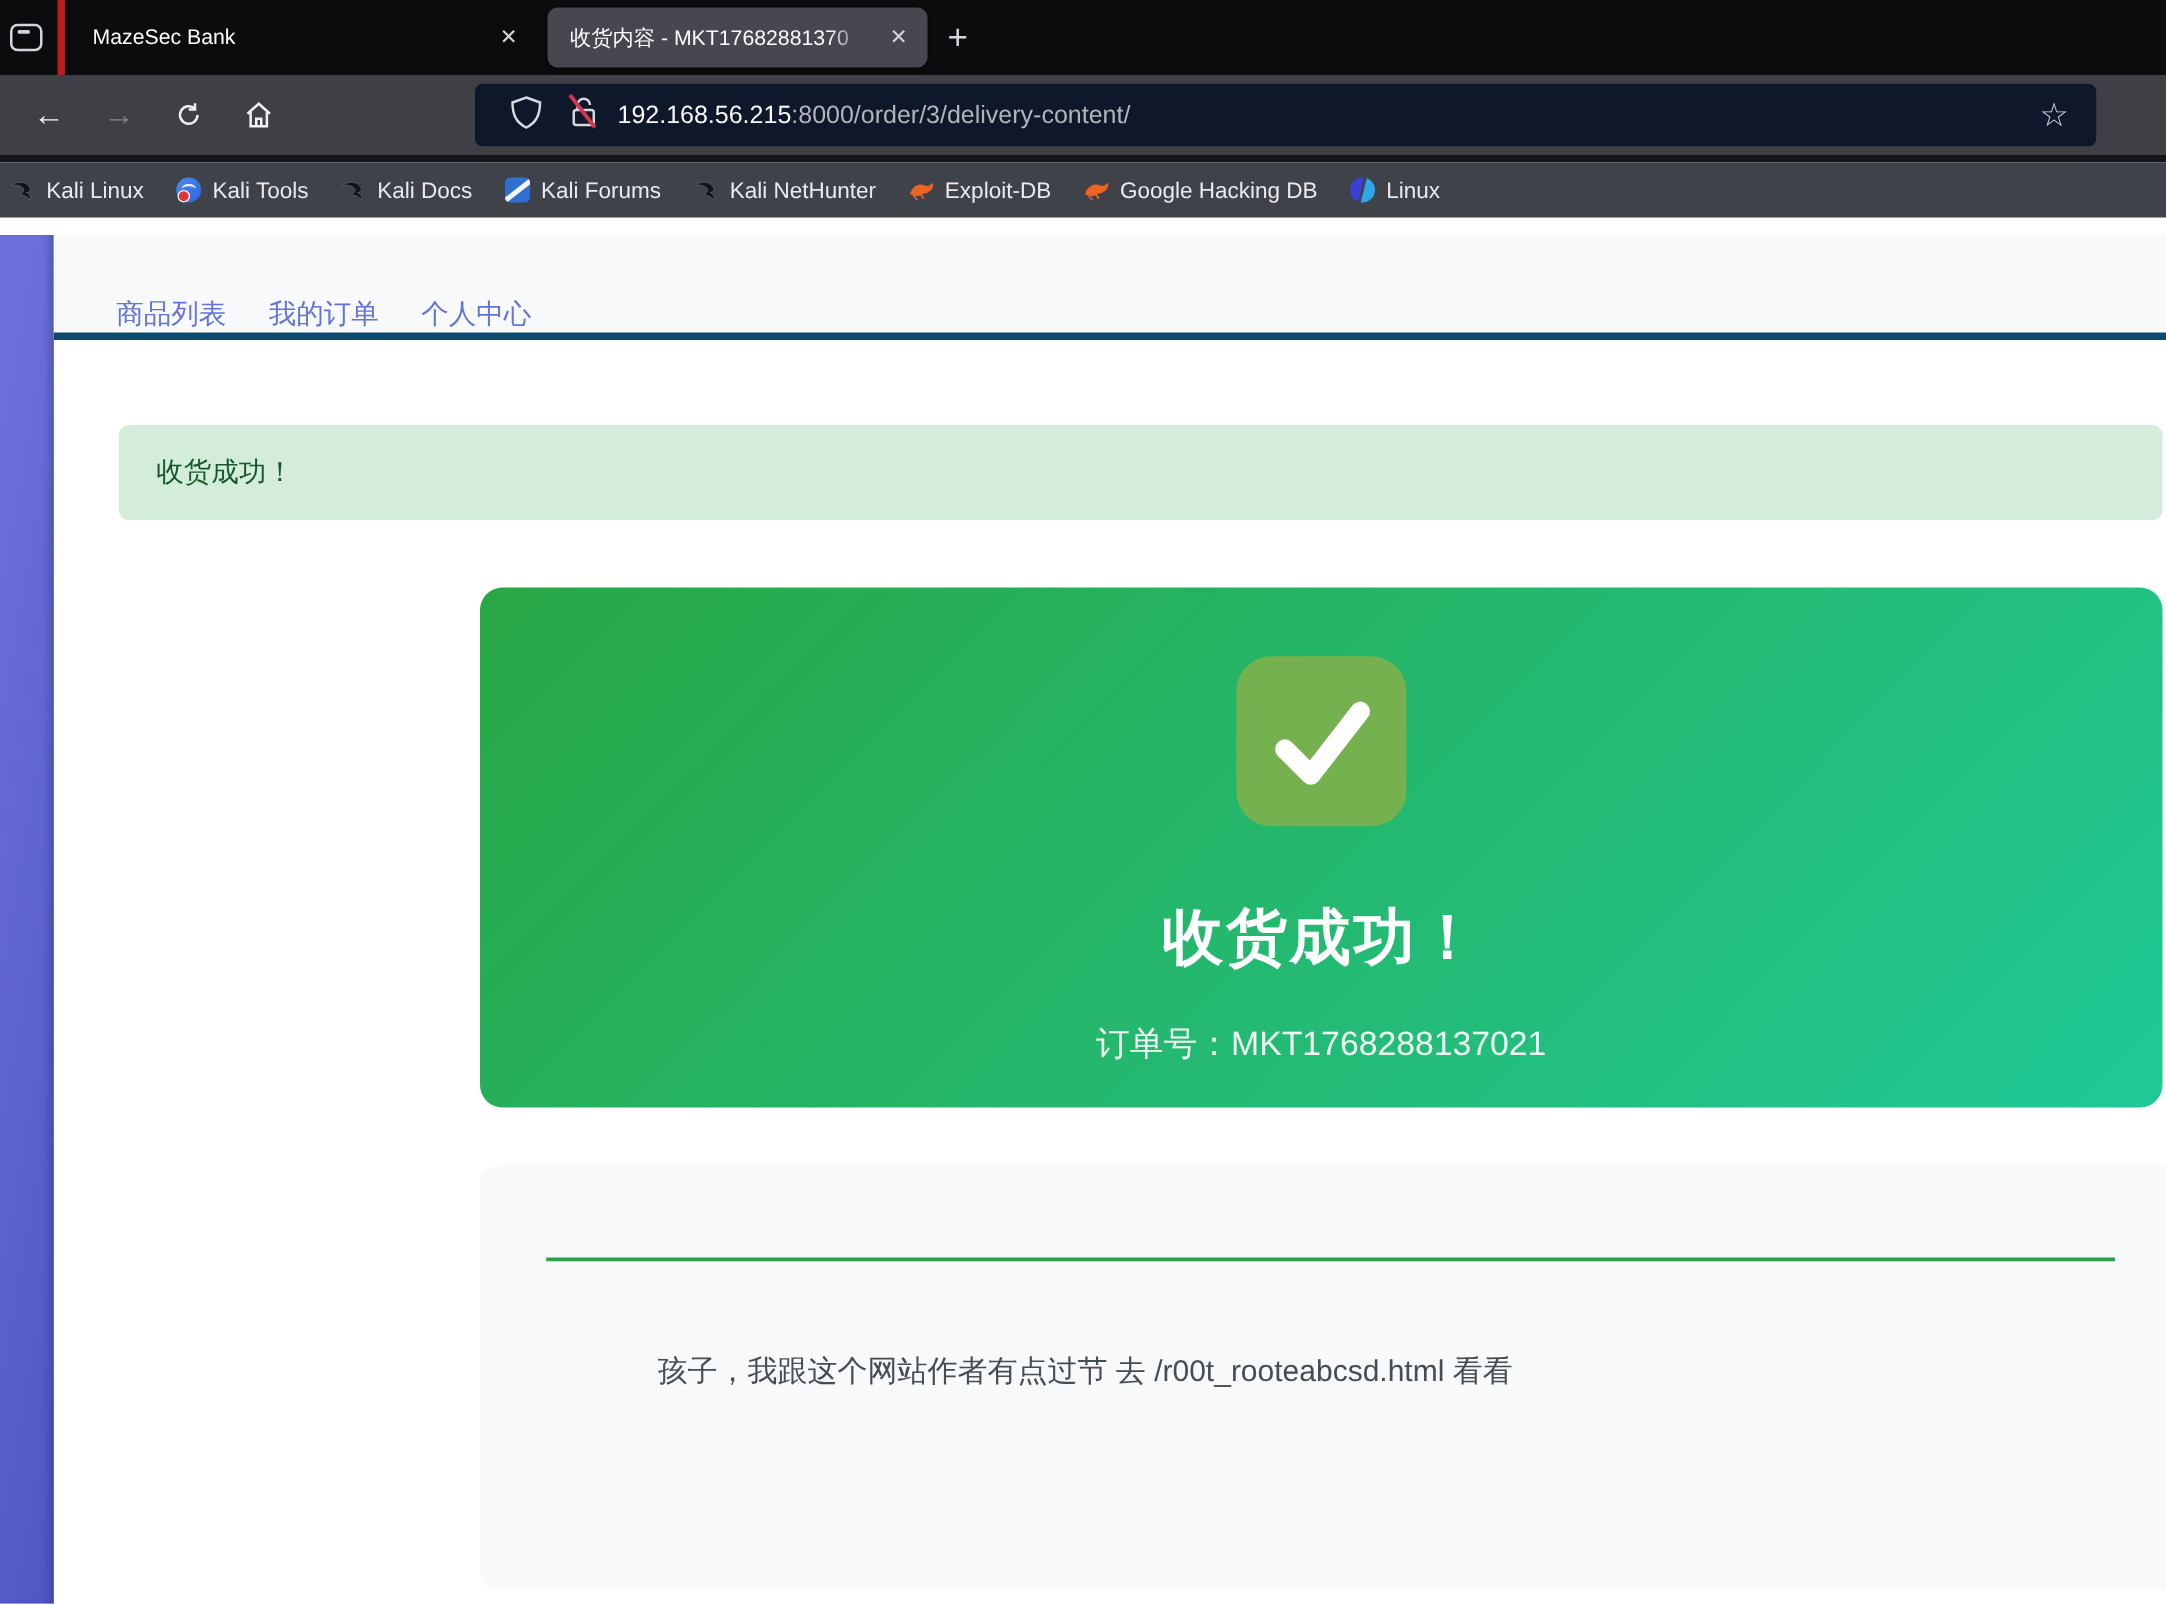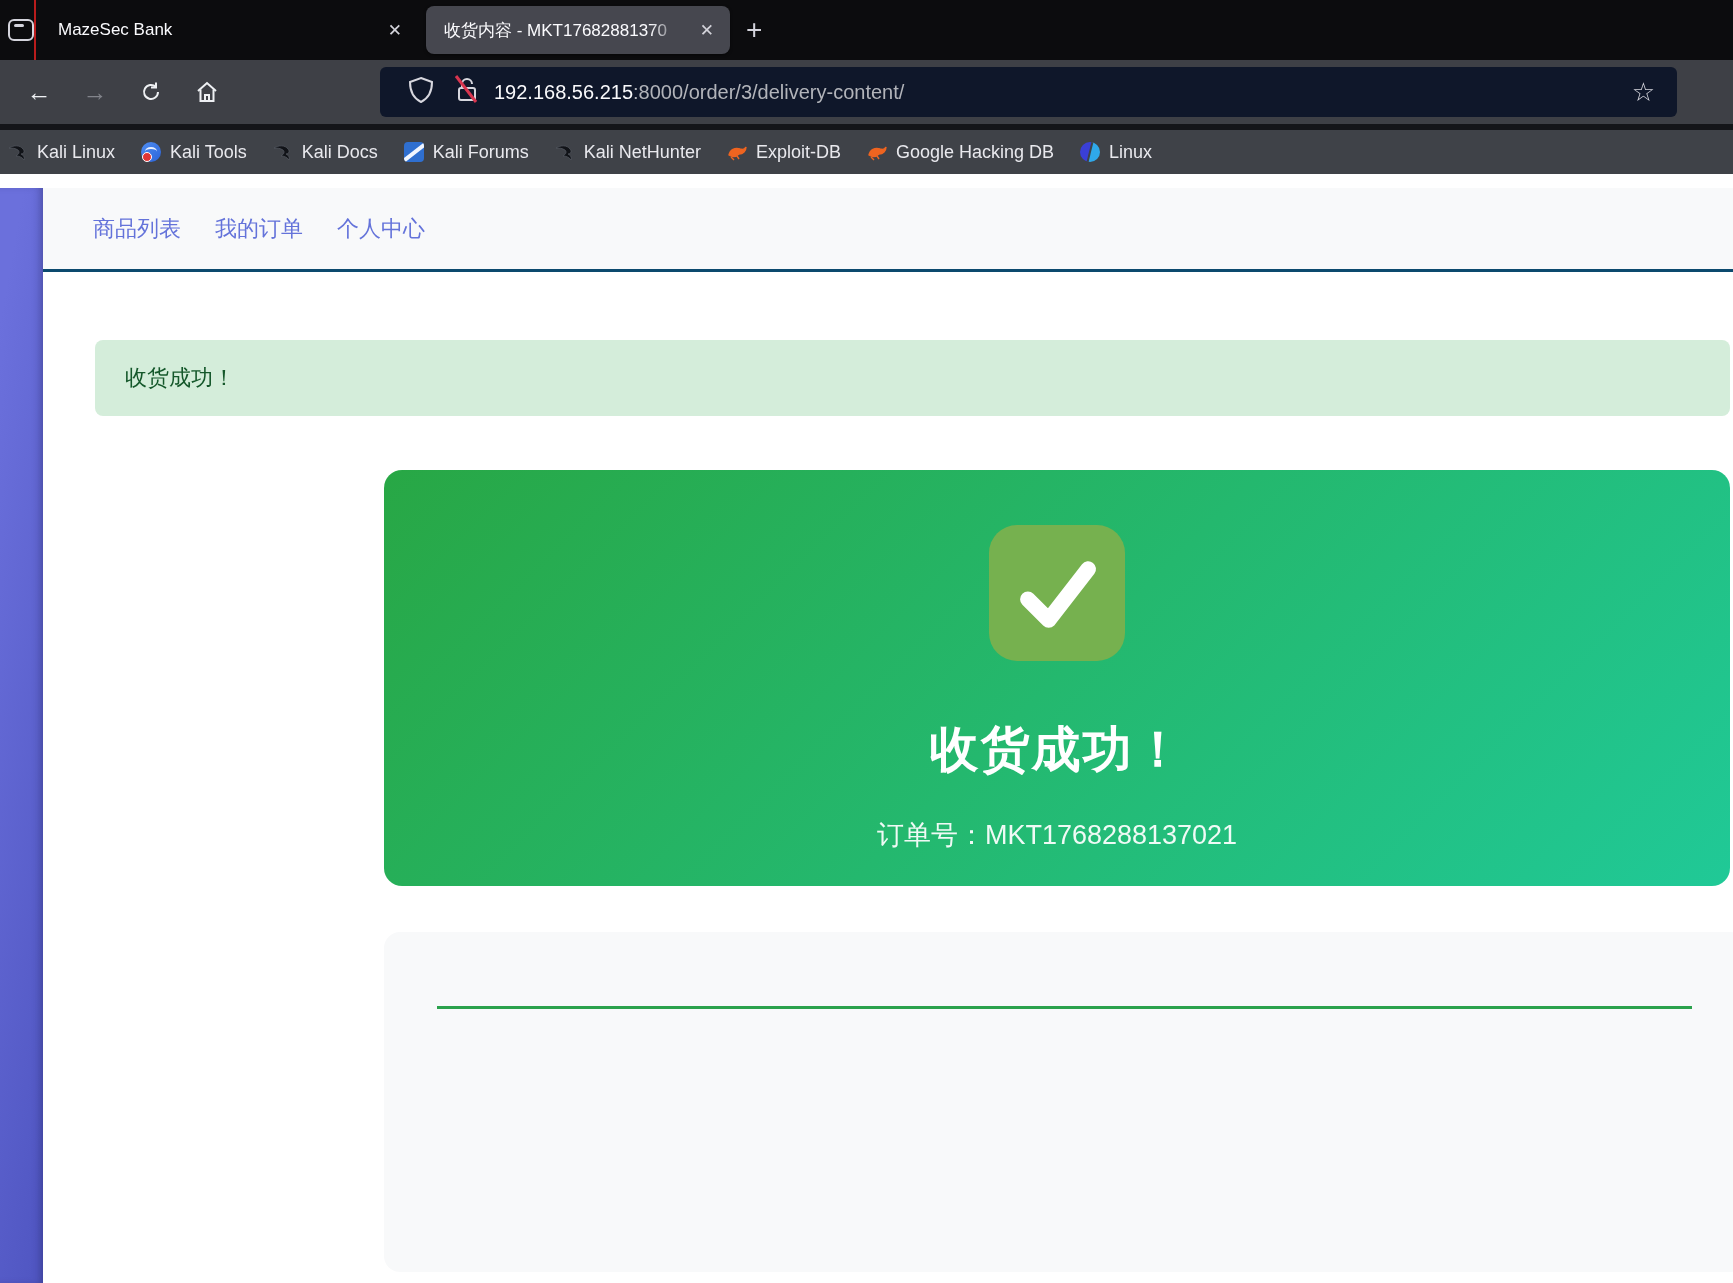--- a/index.html
+++ b/index.html
@@ -4,21 +4,21 @@
 <style>
   * { box-sizing: border-box; margin: 0; padding: 0; }
   html,body { width: 1733px; height: 1283px; overflow: hidden; }
   body { font-family: "Liberation Sans", "DejaVu Sans", sans-serif; background: #ffffff; position: relative; }
 
   
   .tabbar { position:absolute; left:0; top:0; width:1733px; height:60px; background:#0c0c0e; display:flex; align-items:center; }
   .fxview { width:26px; height:22px; border:2px solid #d4d4dc; border-radius:6px; margin-left:8px; position:relative; }
   .fxview::before { content:""; position:absolute; left:4px; top:3px; width:10px; height:3px; background:#d4d4dc; border-radius:2px; }
   .tab { height:60px; display:flex; align-items:center; position:relative; }
-  .tab-inactive { width:384px; padding-left:22px; border-left:2px solid #b91c1c; }
+  .tab-inactive { width:384px; padding-left:22px; border-left:6px solid #b91c1c; margin-left:12px; }
   .tab-inactive .tab-title { color:#fbfbfe; font-size:17px; flex:1; }
   .tab-close { color:#d3d3da; font-size:17px; padding:0 16px; cursor:default; }
   .tab-active { width:304px; height:48px; margin:6px 0 6px 8px; background:#46474f; border-radius:8px; display:flex; align-items:center; padding-left:18px; box-shadow:0 1px 3px rgba(0,0,0,.5); }
   .tab-active .tab-title { color:#fbfbfe; font-size:17px; white-space:nowrap; overflow:hidden; width:300px; position:relative;
       -webkit-mask-image:linear-gradient(90deg,#000 86%,transparent 99%); mask-image:linear-gradient(90deg,#000 86%,transparent 99%); }
   .newtab { color:#d4d4dc; font-size:28px; font-weight:300; margin-left:16px; }
 
   .toolbar { position:absolute; left:0; top:60px; width:1733px; height:64px; background:#3e4046; display:flex; align-items:center; }
   .navbtn { width:34px; text-align:center; font-size:25px; color:#eef0f3; margin-left:22px; }
   .navbtn.disabled { color:#82848b; }
@@ -47,21 +47,21 @@
   .ic-forums::before { content:""; position:absolute; left:-3px; top:8px; width:28px; height:4px; background:#f2f6ff; transform:rotate(-38deg); }
   .ic-bug { width:20px; height:20px; }
   .ic-offsec { width:20px; height:20px; border-radius:50%; background:linear-gradient(100deg,#3a3fd6 48%,#2fa8ea 52%); position:relative; }
   .ic-offsec::before { content:""; position:absolute; left:9px; top:0; width:2px; height:20px; background:#3f4248; transform:rotate(14deg); }
 
   
   .page { position:absolute; left:0; top:188px; width:1733px; height:1095px; background:#ffffff; }
   .stripe { position:absolute; left:0; top:0; width:43px; height:1095px; background:linear-gradient(100deg,#6b70dc 10%,#5157c3 95%); box-shadow:inset -6px 0 8px -4px rgba(20,20,60,.35); }
   .pagebody { position:absolute; left:43px; top:0; width:1690px; height:1095px; }
 
-  .site-nav { width:100%; height:84px; background:#f8f9fa; border-bottom:3px solid #0c4a6e; display:flex; align-items:center; padding-left:50px; }
+  .site-nav { width:100%; height:84px; background:#f8f9fa; border-bottom:6px solid #0c4a6e; display:flex; align-items:flex-end; padding-left:50px; }
   .site-link { color:#6473da; font-size:22px; margin-right:34px; text-decoration:none; }
 
   .alert-success { margin:68px 3px 0 52px; height:76px; background:#d4edda; border-radius:8px; display:flex; align-items:center; }
   .alert-success span { margin-left:30px; font-size:22px; color:#15582b; }
 
   .hero-card { margin:54px 0 0 341px; width:1346px; height:416px; border-radius:18px;
       background:linear-gradient(135deg,#28a745 0%,#20c997 100%); text-align:center; overflow:hidden; }
   .check-badge { width:136px; height:136px; background:#76b14f; border-radius:28px; margin:55px auto 0 auto; display:flex; align-items:center; justify-content:center; }
   .hero-title { margin-top:56px; color:#ffffff; font-size:49px; font-weight:bold; letter-spacing:2px; }
   .hero-order { margin-top:34px; color:rgba(255,255,255,.93); font-size:27px; }
@@ -209,16 +209,17 @@
         <svg width="104" height="104" viewBox="0 0 100 100" fill="none">
           <path d="M22 56 L42 76 L80 27" stroke="#ffffff" stroke-width="15" stroke-linecap="round" stroke-linejoin="round"></path>
         </svg>
       </div>
       <div class="hero-title">收货成功！</div>
       <div class="hero-order">订单号：MKT1768288137021</div>
     </div>
 
     <div class="content-card">
       <div class="content-underline"></div>
+      <div class="content-body">孩子，我跟这个网站作者有点过节 去 /r00t_rooteabcsd.html 看看</div>
     </div>
 
   </div>
 </div>
 
 </body></html>

